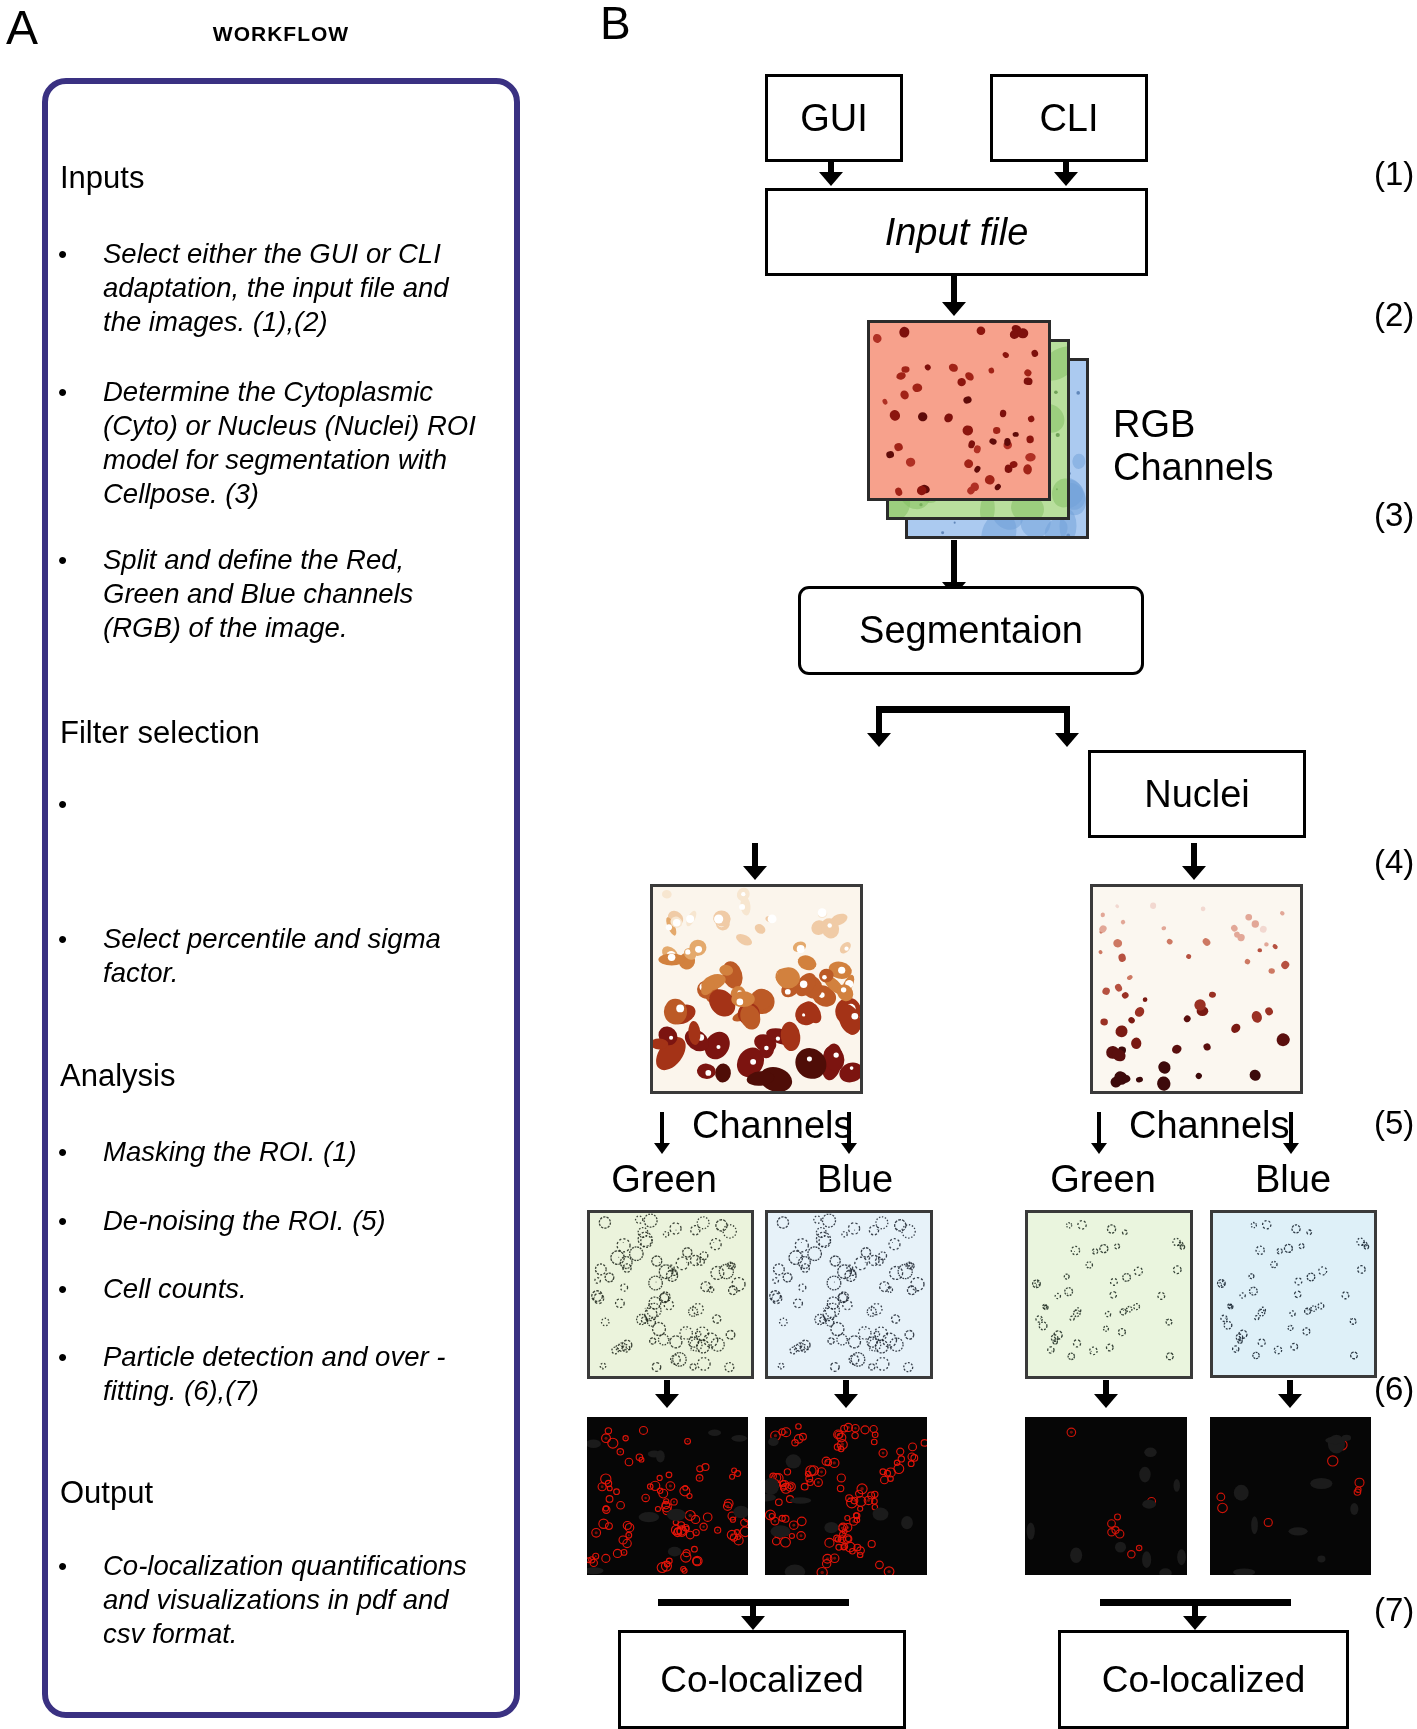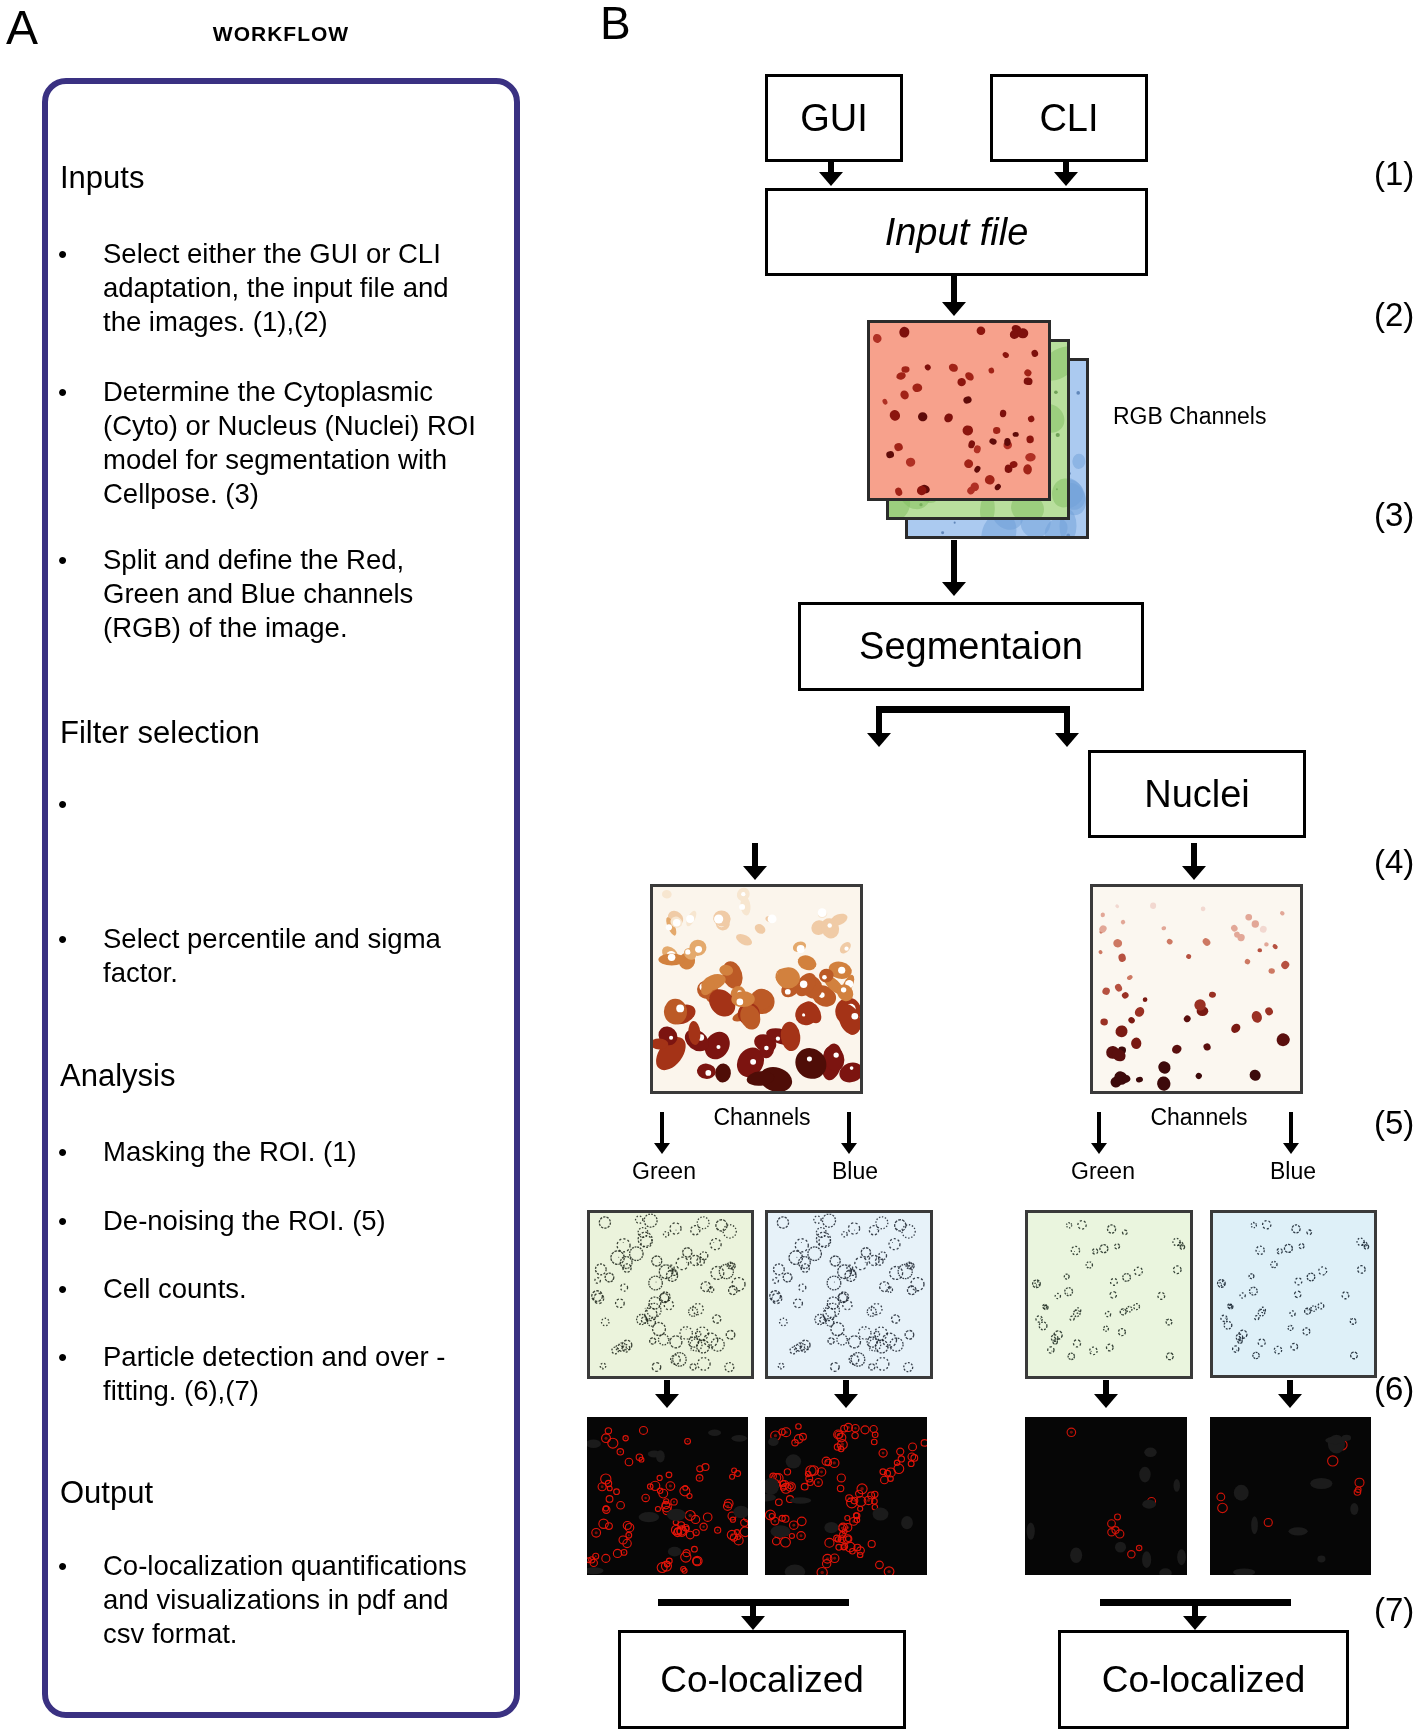--- a/index.html
+++ b/index.html
@@ -5,24 +5,24 @@
   html,body{margin:0;padding:0;background:#fff;}
   .page{position:relative;width:1417px;height:1729px;background:#ffffff;overflow:hidden;
         font-family:"Liberation Sans","DejaVu Sans",sans-serif;color:#000;}
   .abs{position:absolute;}
   .panel-letter{font-size:48px;line-height:1;}
   .wf-title{font-weight:bold;font-size:21px;letter-spacing:1px;}
   .wf-border{border:6px solid #3a3182;border-radius:24px;background:#fff;}
   .sec-head{position:absolute;left:60px;width:420px;font-size:31px;}
   .bullet{position:absolute;left:58px;width:428px;display:flex;font-size:27.5px;line-height:34px;}
   .bullet .dot{flex:none;width:45px;font-size:26px;}
-  .bullet .btxt{flex:none;width:383px;}
+  .bullet .btxt{flex:none;width:383px;font-style:italic;}
   .fbox{position:absolute;background:#fff;border:3px solid #000;display:flex;align-items:center;
         justify-content:center;font-size:38px;}
-  .lbl{position:absolute;font-size:23px;text-align:center;}
+  .lbl{position:absolute;font-size:38px;text-align:center;}
   .stepnum{position:absolute;left:1374px;width:44px;font-size:33px;}
   .arrow{position:absolute;width:24px;}
   .arrow::before{content:"";position:absolute;left:50%;transform:translateX(-50%);top:0;bottom:11px;width:6px;background:#000;}
   .arrow::after{content:"";position:absolute;bottom:0;left:50%;transform:translateX(-50%);width:0;height:0;
         border:solid transparent;border-width:14px 12px 0 12px;border-top-color:#000;}
   .arrow.sm{width:16px;}
   .arrow.sm::before{width:4px;bottom:9px;}
   .arrow.sm::after{border-width:11px 8px 0 8px;}
   .bar{position:absolute;background:#000;}
   .img{position:absolute;overflow:hidden;border:3px solid #3a3a3a;background:#fff;}
@@ -267,21 +267,21 @@
         <ellipse cx="68.18260079948232" cy="27.229938538279384" rx="1.6991140969563276" ry="1.5811728077508471" fill="#a12317" transform="rotate(77 68.2 27.2)"></ellipse>
         <ellipse cx="76.24470602022484" cy="18.253388817422092" rx="1.8386421200819314" ry="1.5327039771249744" fill="#8c150e" transform="rotate(37 76.2 18.3)"></ellipse>
         <ellipse cx="85.75683194305748" cy="5.895458634011447" rx="2.916381738334894" ry="3.1274650626544607" fill="#7e100c" transform="rotate(87 85.8 5.9)"></ellipse>
         <ellipse cx="57.111323304940015" cy="69.27708326186985" rx="2.325311636645347" ry="1.8046085885829153" fill="#7e100c" transform="rotate(107 57.1 69.3)"></ellipse>
       </svg>
     </div>
   <div class="lbl" style="left:1113px;top:403px;width:210px;text-align:left;">RGB Channels</div>
 
   <div class="arrow" style="left:942px;top:540px;height:56px;"></div>
 
-  <div class="fbox" style="left:798px;top:602px;width:340px;height:83px;">Segmentaion</div>
+  <div class="fbox" style="left:798px;top:586px;width:340px;height:83px;border-radius:11px;">Segmentaion</div>
 
   <div class="bar" style="left:876px;top:706px;width:194px;height:7px;"></div>
   <div class="arrow" style="left:867px;top:706px;height:41px;"></div>
   <div class="arrow" style="left:1055px;top:706px;height:41px;"></div>
 
   <div class="fbox" style="left:1088px;top:750px;width:212px;height:82px;">Nuclei</div>
   <div class="arrow" style="left:743px;top:843px;height:37px;"></div>
   <div class="arrow" style="left:1182px;top:843px;height:37px;"></div>
 
   <div class="img" style="left:650px;top:884px;width:207px;height:204px;">

